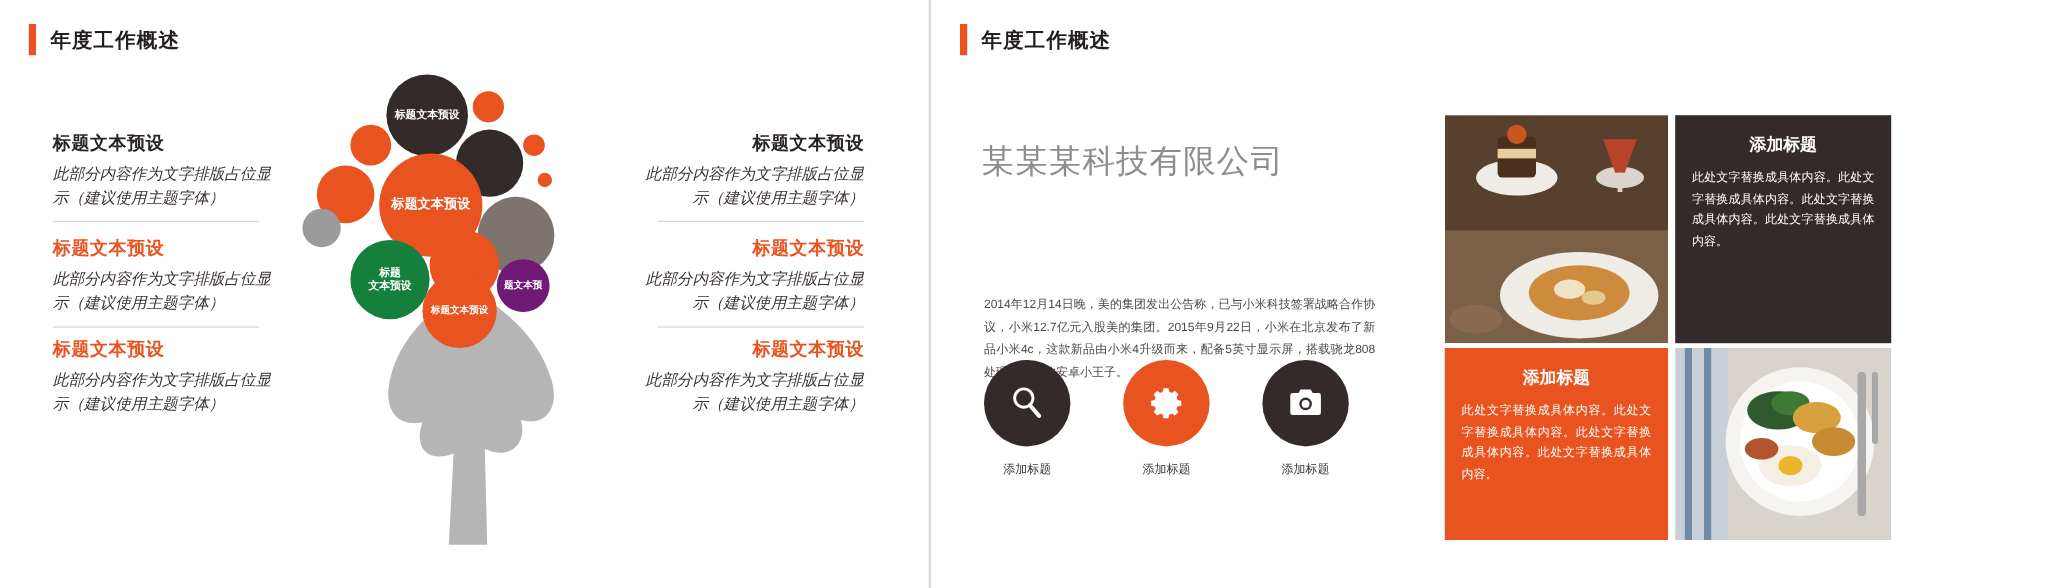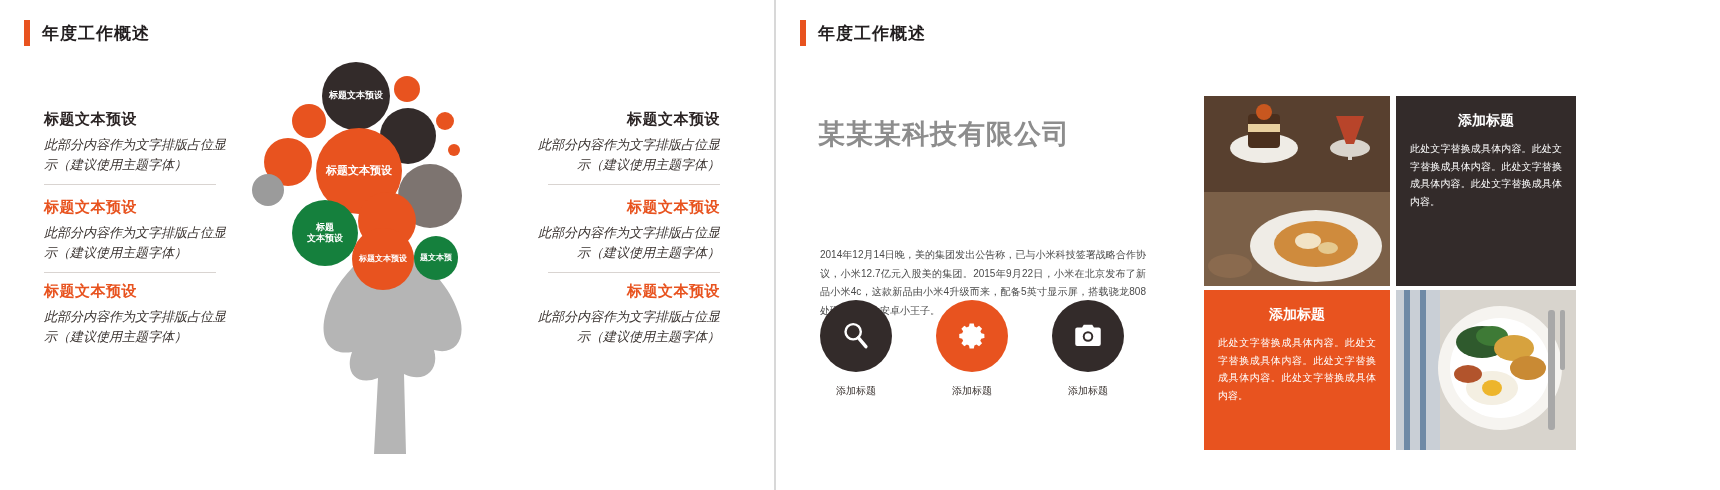--- a/index.html
+++ b/index.html
@@ -93,21 +93,21 @@
     color: #ffffff;
     line-height: 1.25;
     font-weight: bold;
   }
 
   
   .company-title {
     position: absolute;
     left: 42px; top: 116px;
     font-size: 27px;
-    font-weight: bold;
+    font-weight: normal;
     color: #8d8d8d;
     letter-spacing: 1px;
   }
   .para {
     position: absolute;
     left: 44px;
     width: 326px;
     font-size: 10px;
     color: #4a4a4a;
     line-height: 1.85;
@@ -193,21 +193,21 @@
           <div class="bubble" style="left: 188px; top: 56px; width: 18px; height: 18px; background: rgb(232, 83, 31); font-size: 0px;"></div>
           <div class="bubble" style="left: 16px; top: 82px; width: 48px; height: 48px; background: rgb(232, 83, 31); font-size: 0px;"></div>
           <div class="bubble" style="left: 68px; top: 72px; width: 86px; height: 86px; background: rgb(232, 83, 31); font-size: 11px; padding: 4px; white-space: pre-line;">标题文本预设</div>
           <div class="bubble" style="left: 200px; top: 88px; width: 12px; height: 12px; background: rgb(232, 83, 31); font-size: 0px;"></div>
           <div class="bubble" style="left: 4px; top: 118px; width: 32px; height: 32px; background: rgb(155, 155, 155); font-size: 0px;"></div>
           <div class="bubble" style="left: 150px; top: 108px; width: 64px; height: 64px; background: rgb(125, 116, 112); font-size: 0px;"></div>
           <div class="bubble" style="left: 110px; top: 136px; width: 58px; height: 58px; background: rgb(232, 83, 31); font-size: 0px;"></div>
           <div class="bubble" style="left: 44px; top: 144px; width: 66px; height: 66px; background: #15803d; font-size: 9px; padding: 4px; white-space: pre-line;">标题
 文本预设</div>
           <div class="bubble" style="left: 104px; top: 172px; width: 62px; height: 62px; background: rgb(232, 83, 31); font-size: 8px; padding: 4px; white-space: pre-line;">标题文本预设</div>
-          <div class="bubble" style="left: 166px; top: 180px; width: 44px; height: 44px; background: #15803d; font-size: 8px; padding: 4px; white-space: pre-line;">题文本预</div>
+          <div class="bubble" style="left: 166px; top: 160px; width: 44px; height: 44px; background: #701a75; font-size: 8px; padding: 4px; white-space: pre-line;">题文本预</div>
         </div>
     </div>
 
     <div class="txt-block lb1">
       <div class="t-title">标题文本预设</div>
       <div class="t-body">此部分内容作为文字排版占位显示（建议使用主题字体）</div>
       <div class="t-rule"></div>
     </div>
     <div class="txt-block orange lb2">
       <div class="t-title">标题文本预设</div>

